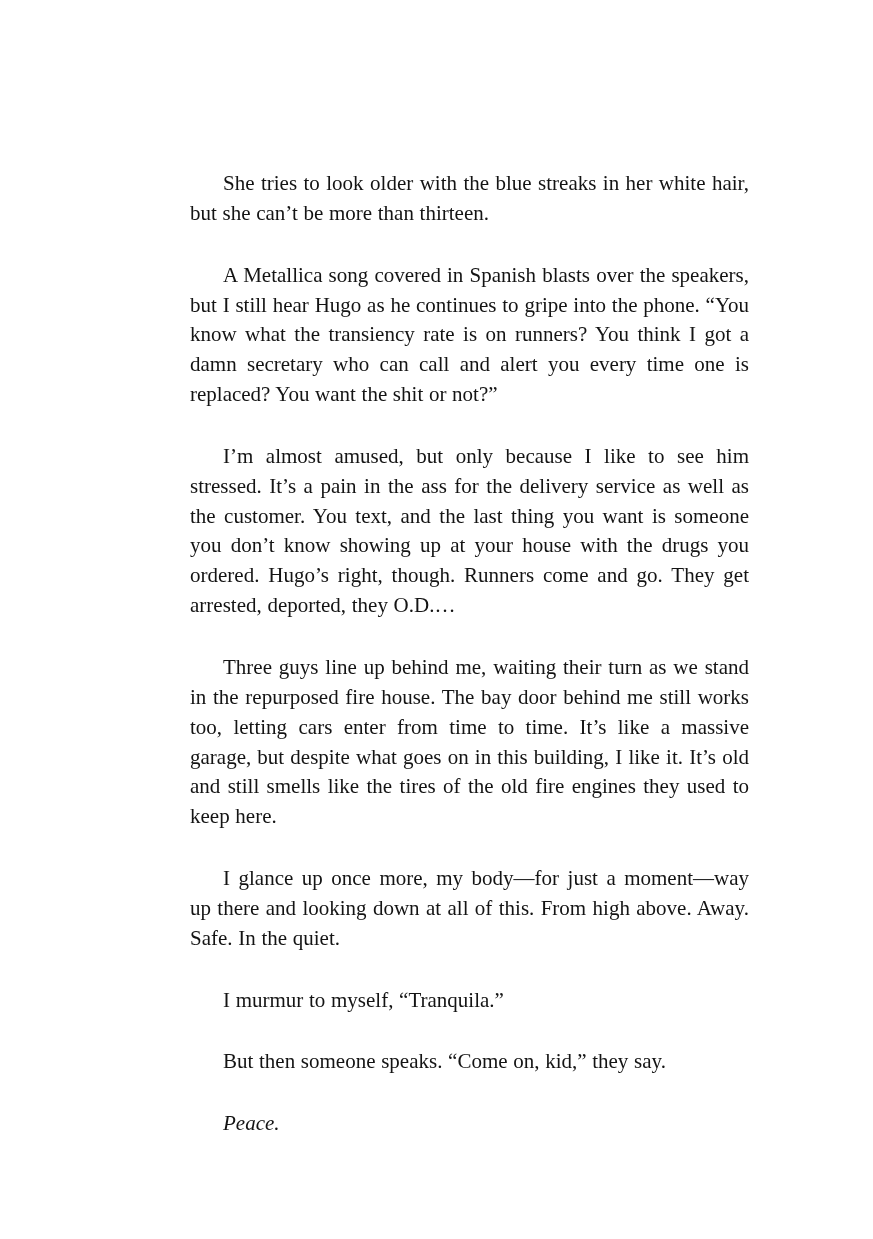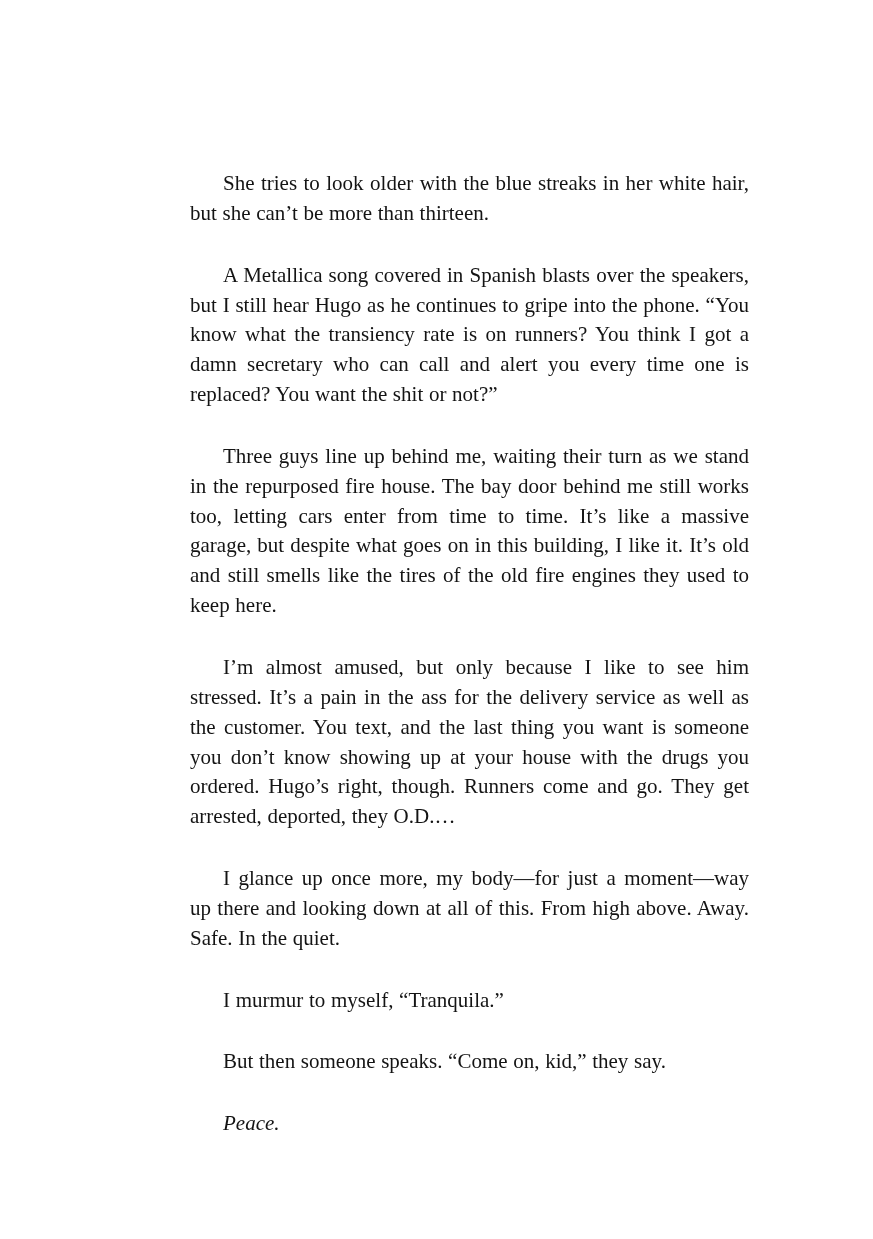--- a/index.html
+++ b/index.html
@@ -50,22 +50,22 @@
     letter-spacing: 0.5px;
   }
 </style>
 </head>
 <body>
 
 <div class="book-page">
   <main class="text-block">
       <p class="para">She tries to look older with the blue streaks in her white hair, but she can’t be more than thirteen.</p>
       <p class="para">A Metallica song covered in Spanish blasts over the speakers, but I still hear Hugo as he continues to gripe into the phone. “You know what the transiency rate is on runners? You think I got a damn secretary who can call and alert you every time one is replaced? You want the shit or not?”</p>
+      <p class="para">I’m almost amused, but only because I like to see him stressed. It’s a pain in the ass for the delivery service as well as the customer. You text, and the last thing you want is someone you don’t know showing up at your house with the drugs you ordered. Hugo’s right, though. Runners come and go. They get arrested, deported, they O.D.…</p>
       <p class="para">Three guys line up behind me, waiting their turn as we stand in the repurposed fire house. The bay door behind me still works too, letting cars enter from time to time. It’s like a massive garage, but despite what goes on in this building, I like it. It’s old and still smells like the tires of the old fire engines they used to keep here.</p>
-      <p class="para">I’m almost amused, but only because I like to see him stressed. It’s a pain in the ass for the delivery service as well as the customer. You text, and the last thing you want is someone you don’t know showing up at your house with the drugs you ordered. Hugo’s right, though. Runners come and go. They get arrested, deported, they O.D.…</p>
       <p class="para">I glance up once more, my body—for just a moment—way up there and looking down at all of this. From high above. Away. Safe. In the quiet.</p>
       <p class="para">I murmur to myself, “Tranquila.”</p>
       <p class="para">But then someone speaks. “Come on, kid,” they say.</p>
       <p class="para italic">Peace.</p>
     </main>
   <footer class="page-footer">
     <span class="page-number">14</span>
   </footer>
 </div>
 

